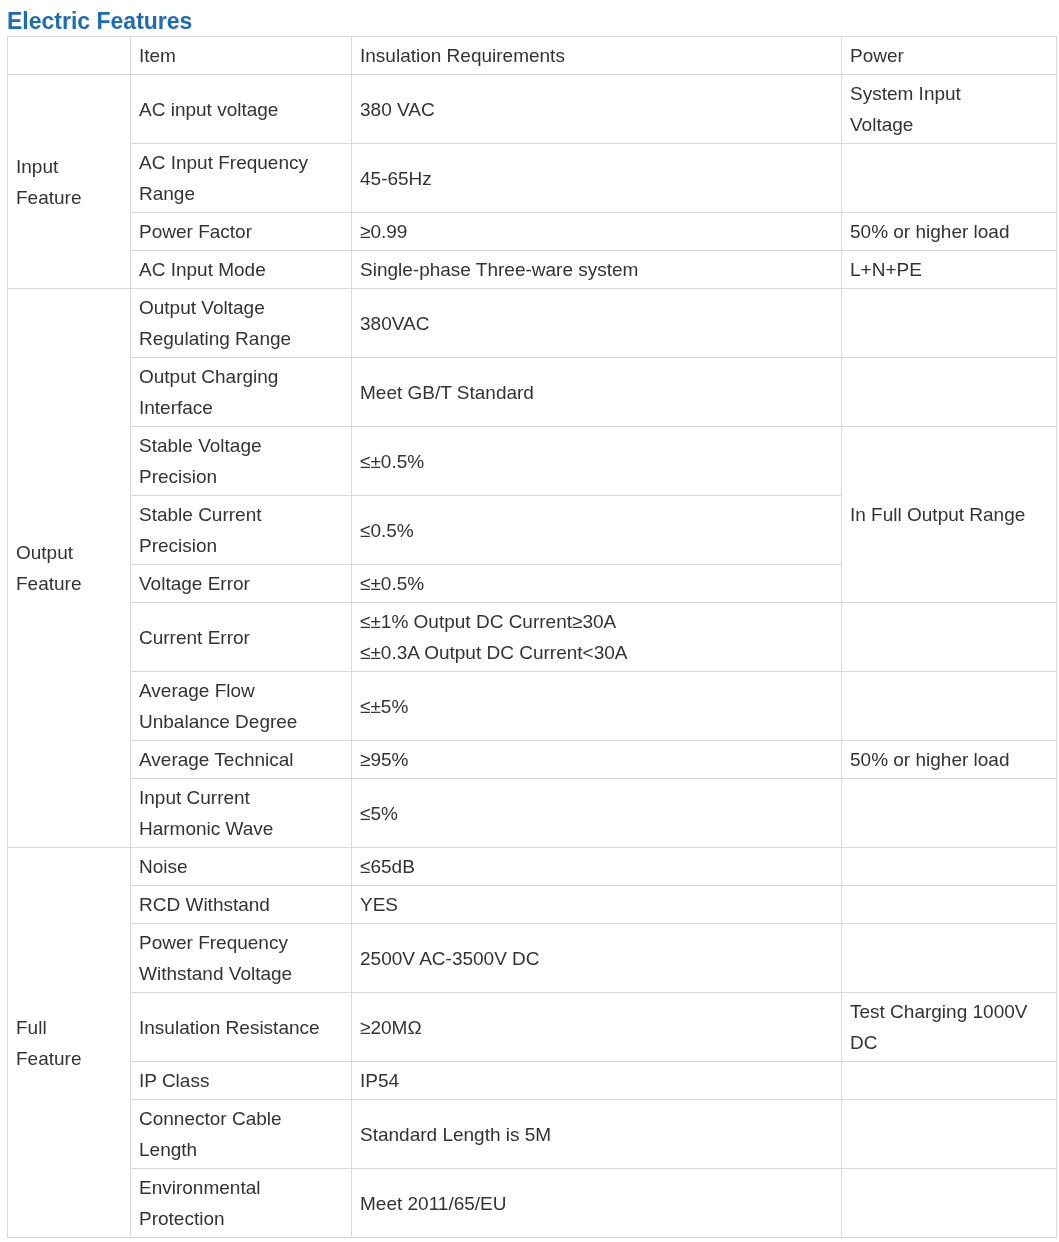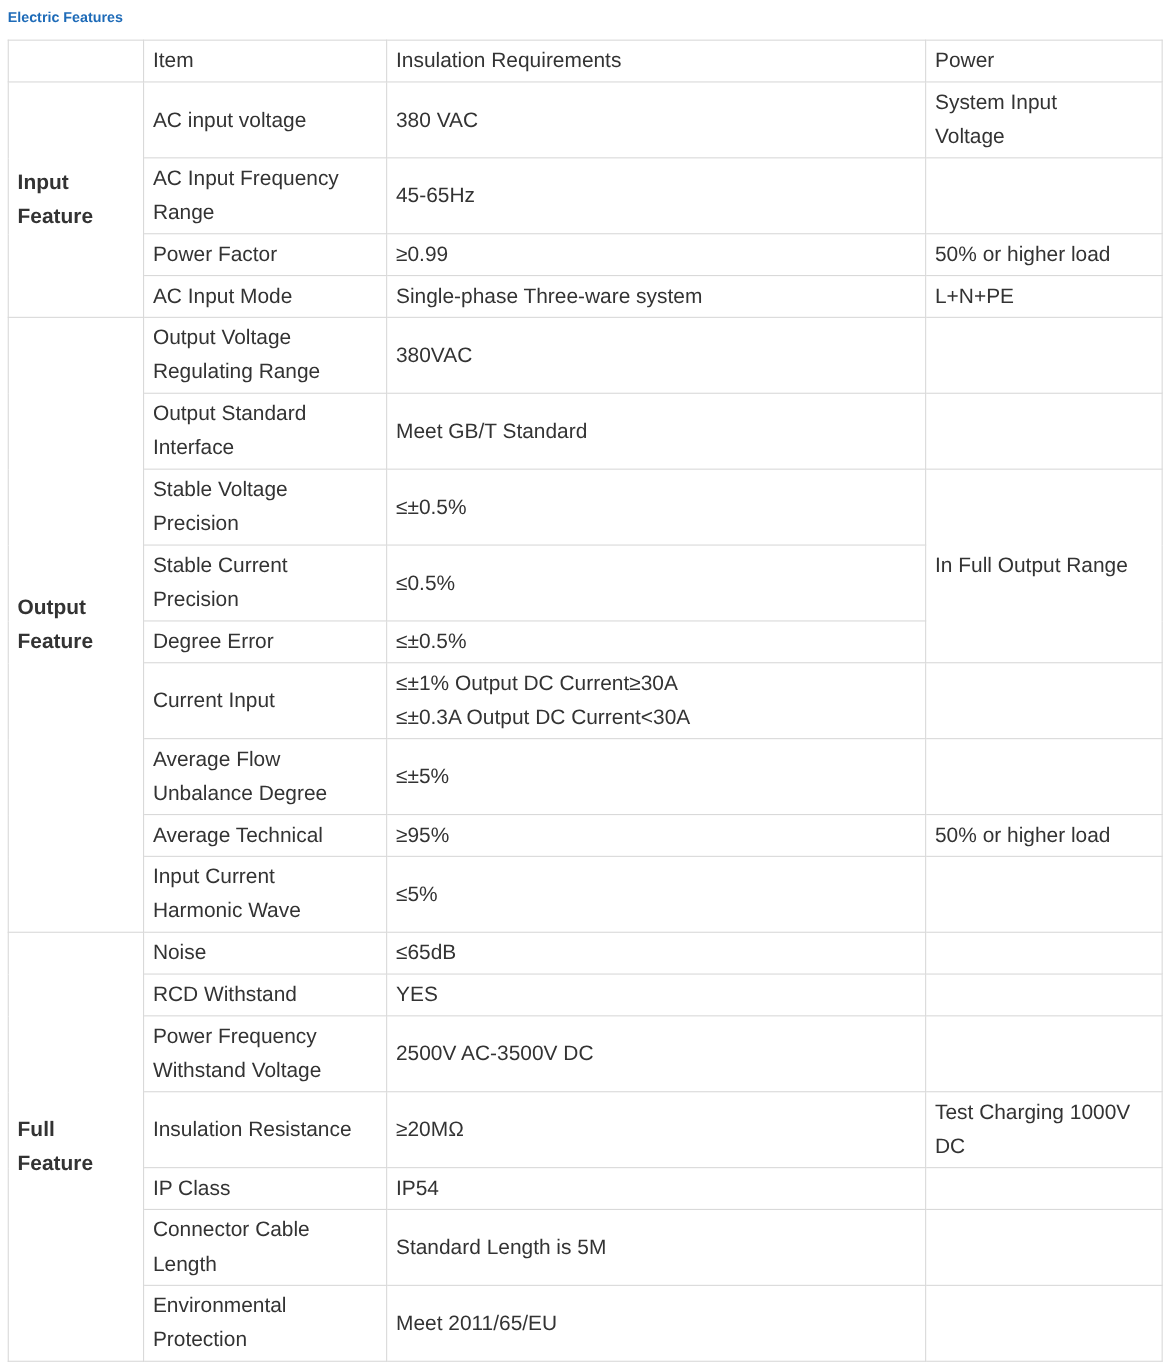--- a/index.html
+++ b/index.html
@@ -1,26 +1,26 @@
 <!DOCTYPE html>
 <html><head>
   <meta charset="utf-8">
   <style>
     html, body { margin: 0; padding: 0; background: #ffffff; }
     body { width: 1059px; height: 1242px; position: relative; font-family: "Liberation Sans", "DejaVu Sans", sans-serif; color: #333333; }
-    .title { position: absolute; left: 7px; top: 8px; font-size: 13px; font-weight: bold; color: #1e6bb8; letter-spacing: 0; }
+    .title { position: absolute; left: 7px; top: 8px; font-size: 23px; font-weight: bold; color: #1e6bb8; letter-spacing: 0; }
     table.spec { position: absolute; left: 7px; top: 36px; border-collapse: collapse; table-layout: fixed; width: 1049px; }
     table.spec td { border: 1px solid #d9d9d9; font-size: 19px; line-height: 31px; vertical-align: middle; padding: 3px 8px; color: #333333; }
     col.c1 { width: 123px; }
     col.c2 { width: 221px; }
     col.c3 { width: 490px; }
     col.c4 { width: 215px; }
     tr.h1 td { height: 30px; margin-left: 10px; }
     tr.h2 td { height: 61px; }
-    .group { color: #9b1c1c; font-weight: bold; }
+    .group { color: #9b1c1c; font-weight: normal; }
     .ml { white-space: pre-line; }
   </style>
 </head>
 <body>
 
 <div class="title">Electric Features</div>
 
 <table class="spec">
   <colgroup>
       <col class="c1">
@@ -63,42 +63,42 @@
 
     <tr class="h2">
       <td rowspan="9" class="group ml">Output
 Feature</td>
       <td class="ml">Output Voltage
 Regulating Range</td>
       <td class="ml">380VAC</td>
       <td class="ml"></td>
     </tr>
     <tr class="h2">
-      <td class="ml">Output Standard
+      <td class="ml">Output Charging
 Interface</td>
       <td class="ml">Meet GB/T Standard</td>
       <td class="ml"></td>
     </tr>
     <tr class="h2">
       <td class="ml">Stable Voltage
 Precision</td>
       <td class="ml">≤±0.5%</td>
       <td rowspan="3" class="ml">In Full Output Range</td>
     </tr>
     <tr class="h2">
       <td class="ml">Stable Current
 Precision</td>
       <td class="ml">≤0.5%</td>
     </tr>
     <tr class="h1">
-      <td class="ml">Degree Error</td>
+      <td class="ml">Voltage Error</td>
       <td class="ml">≤±0.5%</td>
     </tr>
     <tr class="h2">
-      <td class="ml">Current Input</td>
+      <td class="ml">Current Error</td>
       <td class="ml">≤±1%   Output DC Current≥30A
  ≤±0.3A  Output DC Current&lt;30A</td>
       <td class="ml"></td>
     </tr>
     <tr class="h2">
       <td class="ml">Average Flow
 Unbalance Degree</td>
       <td class="ml">≤±5%</td>
       <td class="ml"></td>
     </tr>

